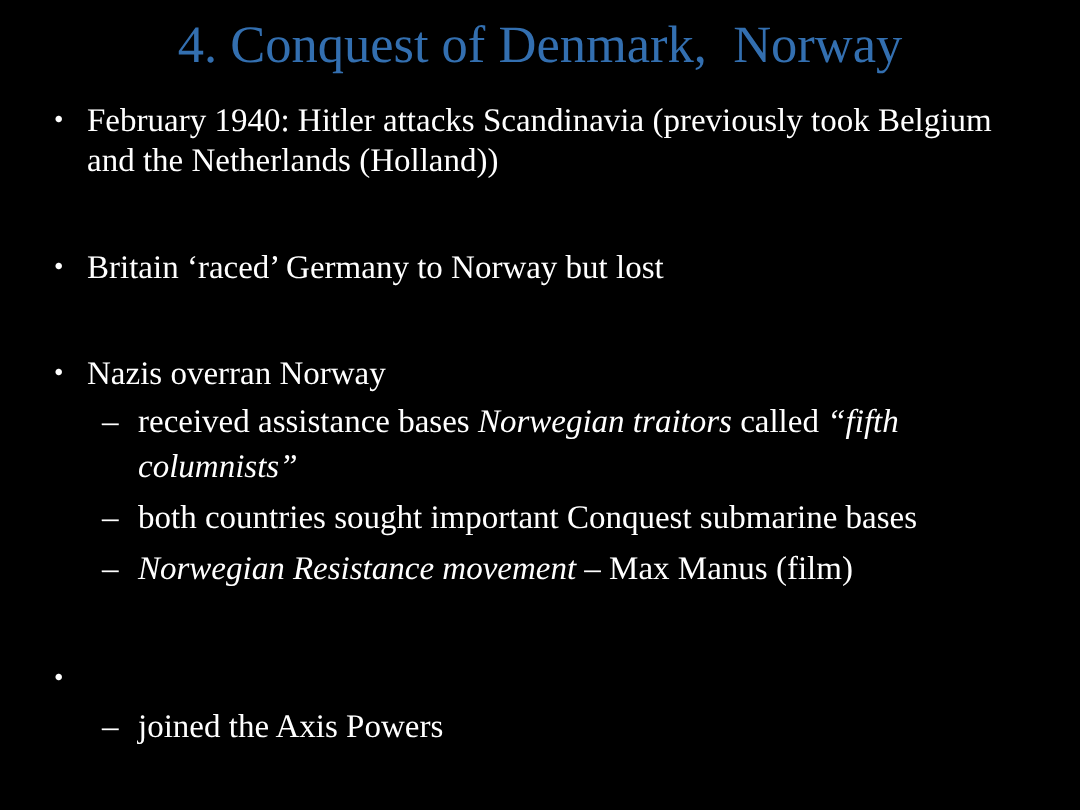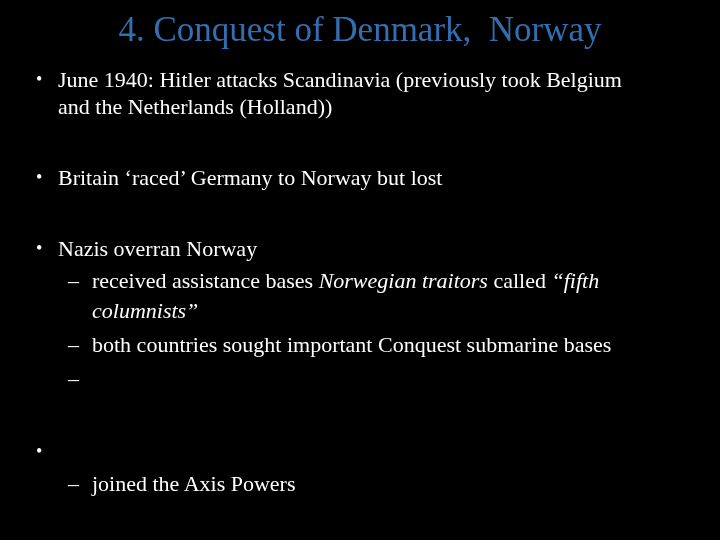--- a/index.html
+++ b/index.html
@@ -62,21 +62,21 @@
 <body>
 
 <div class="slide" style="background: rgb(0, 0, 0); text-decoration: underline;">
   <div class="title-block" style="color: rgb(51, 111, 176);">
     <div class="title-line">4. Conquest of Denmark,  Norway</div>
   </div>
   <div class="content" style="color: rgb(255, 255, 255);">
       <div class="bullet-group">
         <div class="bullet-item">
           <span class="bullet-marker">•</span>
-          <div class="bullet-text"><span class="seg">June 1940: Hitler attacks Scandinavia (previously took Belgium
+          <div class="bullet-text"><span class="seg">February 1940: Hitler attacks Scandinavia (previously took Belgium
 and the Netherlands (Holland))</span></div>
         </div>
       </div>
       <div class="bullet-group">
         <div class="bullet-item">
           <span class="bullet-marker">•</span>
           <div class="bullet-text"><span class="seg">Britain ‘raced’ Germany to Norway but lost</span></div>
         </div>
       </div>
       <div class="bullet-group">
@@ -89,20 +89,21 @@
             <span class="sub-marker">–</span>
             <div class="sub-text"><span class="seg">received assistance bases </span><span class="seg-italic">Norwegian traitors</span><span class="seg"> called </span><span class="seg-italic">“fifth
 columnists”</span></div>
           </div>
           <div class="sub-item">
             <span class="sub-marker">–</span>
             <div class="sub-text"><span class="seg">both countries sought important Conquest submarine bases</span></div>
           </div>
           <div class="sub-item">
             <span class="sub-marker">–</span>
+            <div class="sub-text"><span class="seg-italic">Norwegian Resistance movement</span><span class="seg"> – Max Manus (film)</span></div>
           </div>
         </div>
       </div>
       <div class="bullet-group">
         <div class="bullet-item">
           <span class="bullet-marker">•</span>
         </div>
         <div class="sub-list">
           <div class="sub-item">
             <span class="sub-marker">–</span>

